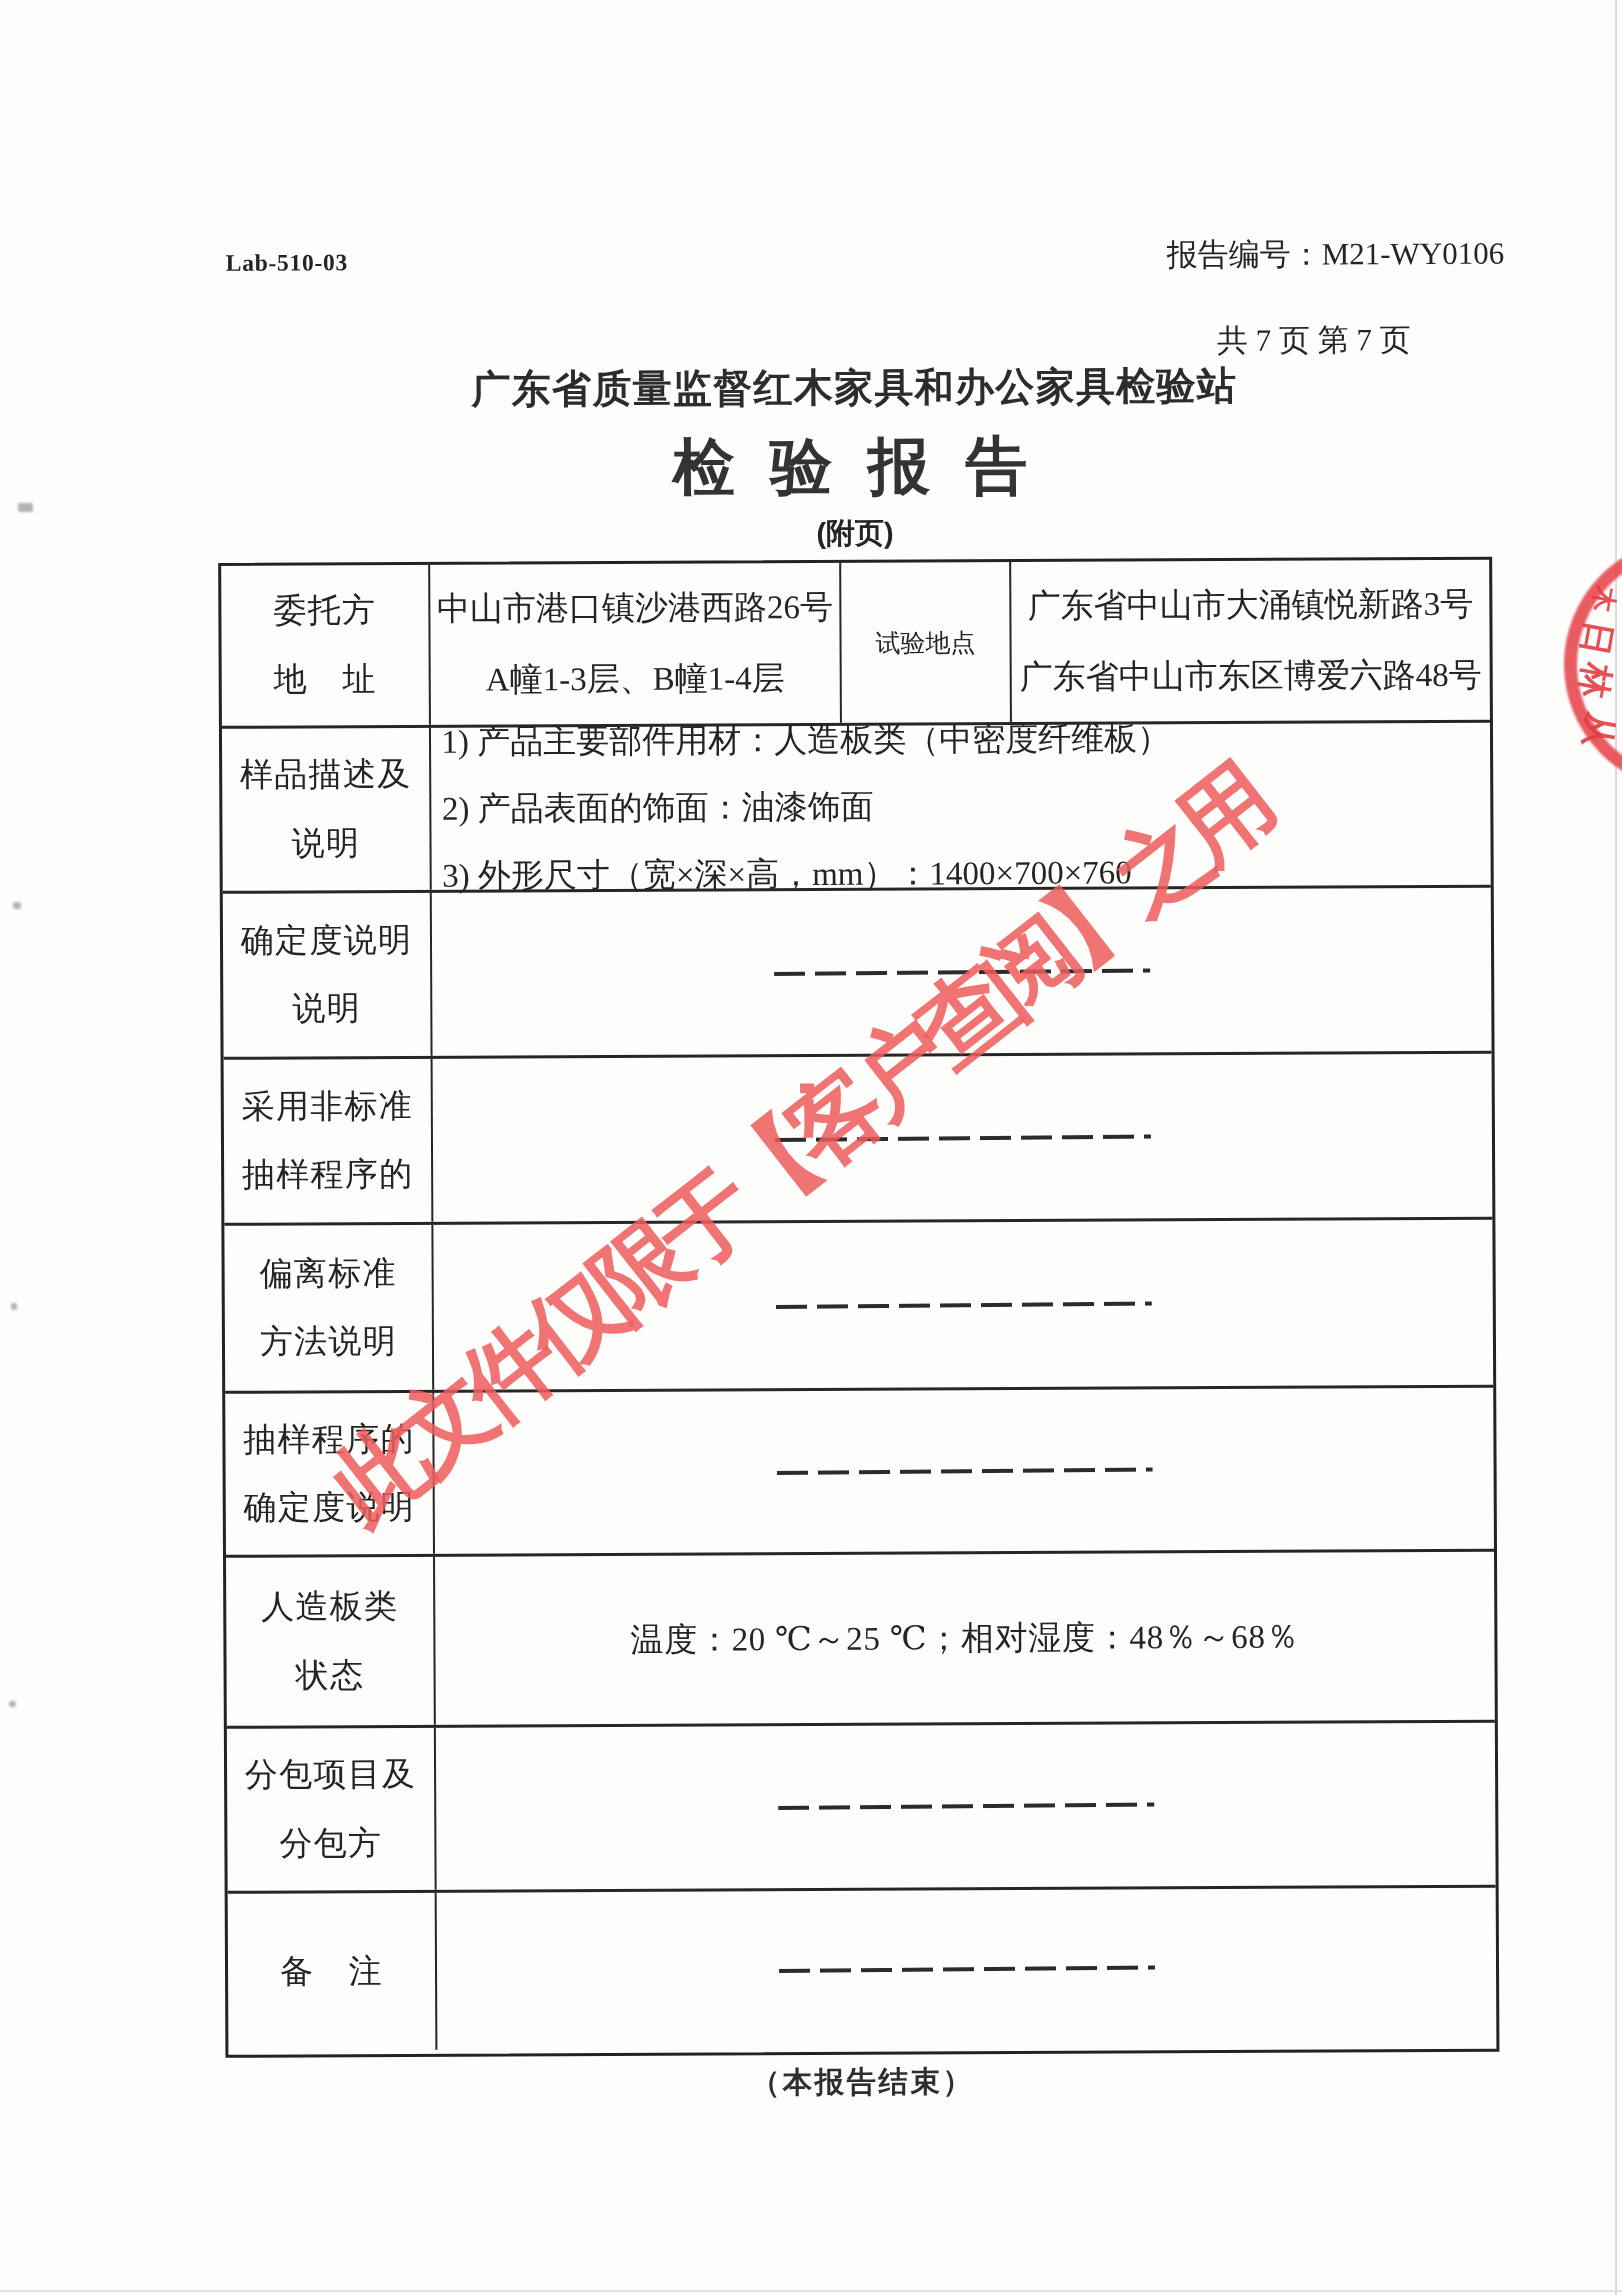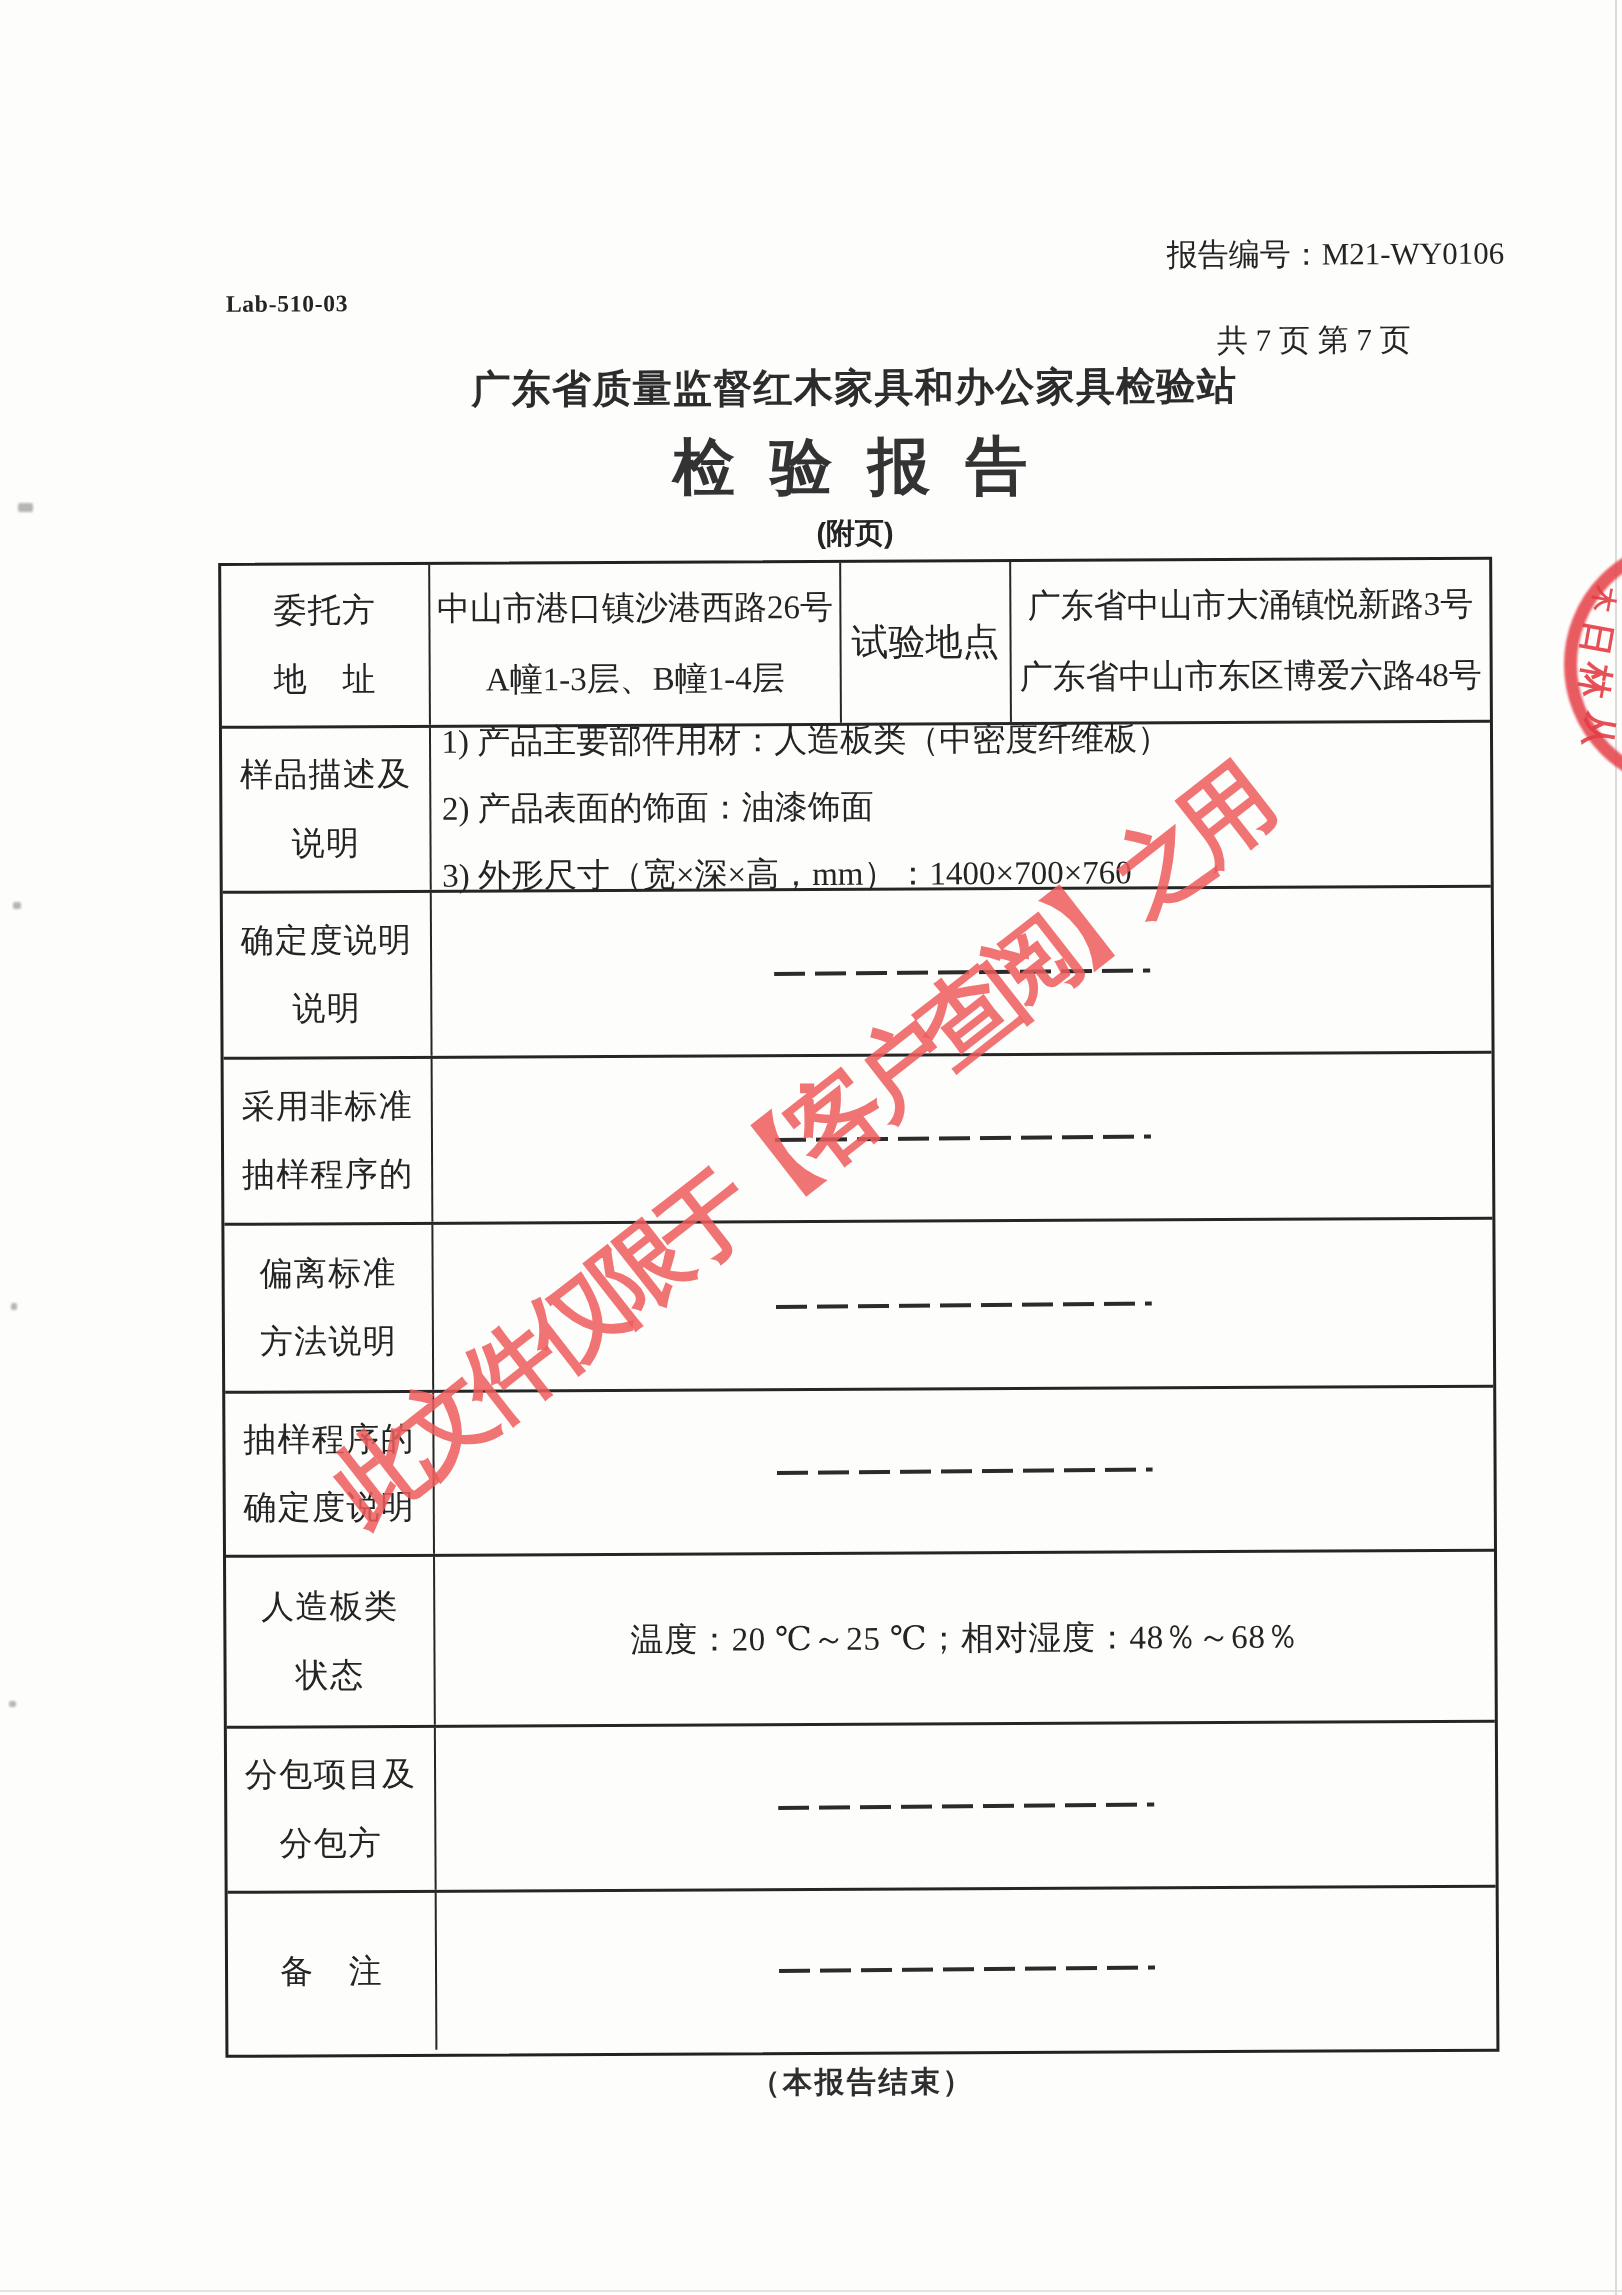--- a/index.html
+++ b/index.html
@@ -5,21 +5,21 @@
   html,body { margin:0; padding:0; background:#e8e8e8; }
   .page {
     position:relative; width:1623px; height:2295px;
     background:#fdfdfc; overflow:hidden;
     font-family:"Liberation Serif","DejaVu Serif",serif;
     color:#242424;
   }
   .tilt { position:absolute; inset:0; transform:rotate(-0.28deg); transform-origin:811px 1145px; }
 
   
-  .lab-code { position:absolute; left:230px; top:247px; font-size:23.6px; font-weight:bold; letter-spacing:0.7px;margin-top:41px; }
+  .lab-code { position:absolute; left:230px; top:247px; font-size:23.6px; font-weight:bold; letter-spacing:0.7px; }
   .report-no { position:absolute; left:1171px; top:236px; font-size:31px; white-space:nowrap; }
   .page-info { position:absolute; left:1221px; top:322px; font-size:31px; white-space:nowrap; }
 
   .center-band { position:absolute; left:221px; width:1274px; text-align:center; }
   .org-name { top:361px; font-size:39px; font-weight:bold; letter-spacing:1.3px;
               font-family:"Liberation Sans","DejaVu Sans",sans-serif; color:#2c2c2c; }
   .doc-title { top:425px; font-size:62px; font-weight:bold; letter-spacing:9.2px;
                font-family:"Liberation Sans","DejaVu Sans",sans-serif; color:#333; }
   .doc-subtitle { top:514px; font-size:29px; font-weight:bold;
                   font-family:"Liberation Sans","DejaVu Sans",sans-serif; }
@@ -30,21 +30,21 @@
     border:3.9px solid #232323; box-sizing:border-box;
     font-size:33px;
   }
   .trow { display:flex; box-sizing:border-box; border-bottom:3.3px solid #262626; }
   .trow:last-child { border-bottom:none; }
   .r1{height:163px;} .r2{height:165px;} .r3{height:166px;} .r4{height:166px;}
   .r5{height:168px;} .r6{height:164px;} .r7{height:171px;} .r8{height:165px;} .r9{height:157px;}
   .cell { box-sizing:border-box; display:flex; flex-direction:column; align-items:center; justify-content:center; }
   .lbl  { width:209px; border-right:2.6px solid #262626; gap:23.6px; font-size:33px; letter-spacing:1.3px; text-align:center; }
   .v1   { width:411px; border-right:2.6px solid #262626; gap:26px; font-size:33px; }
-  .l2   { width:170px; border-right:2.6px solid #262626; font-size:37px; }
+  .l2   { width:170px; border-right:2.6px solid #262626; font-size:25px; }
   .vrest{ flex:1; gap:26px; font-size:33px; }
   .content { flex:1; }
   .desc { align-items:flex-start; padding-left:10.5px; gap:22px; font-size:33px; }
   .temp { font-size:33px; letter-spacing:0.7px; }
   .dash {
     width:376px; height:3.9px;
     background:repeating-linear-gradient(to right,#2b2b2b 0 31px,transparent 31px 41px);
     transform:rotate(-0.25deg);
   }
 

